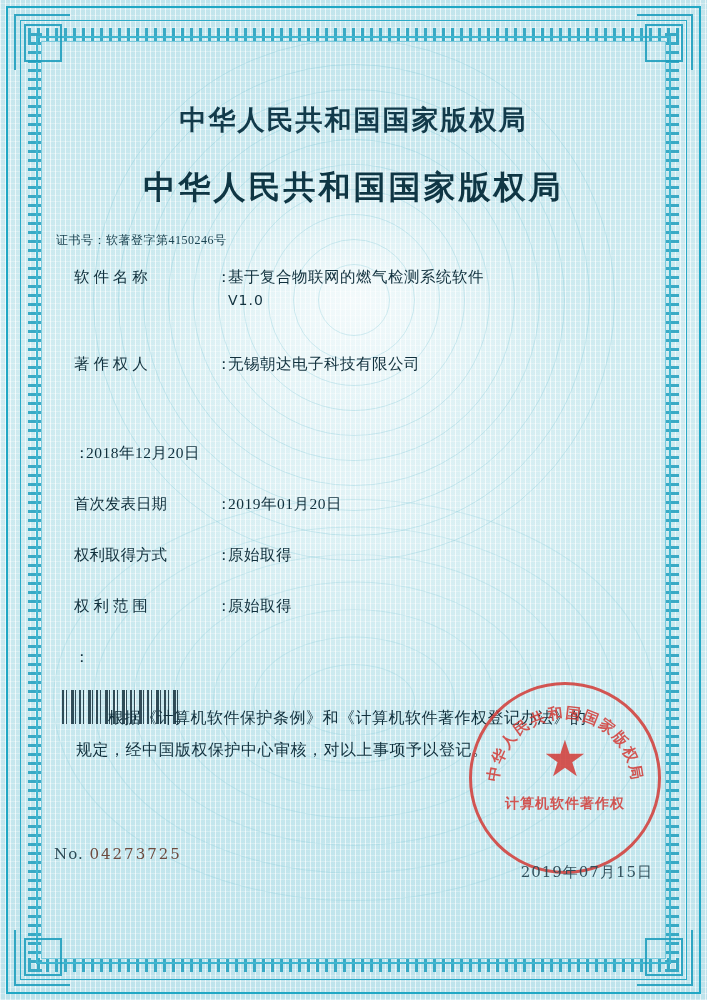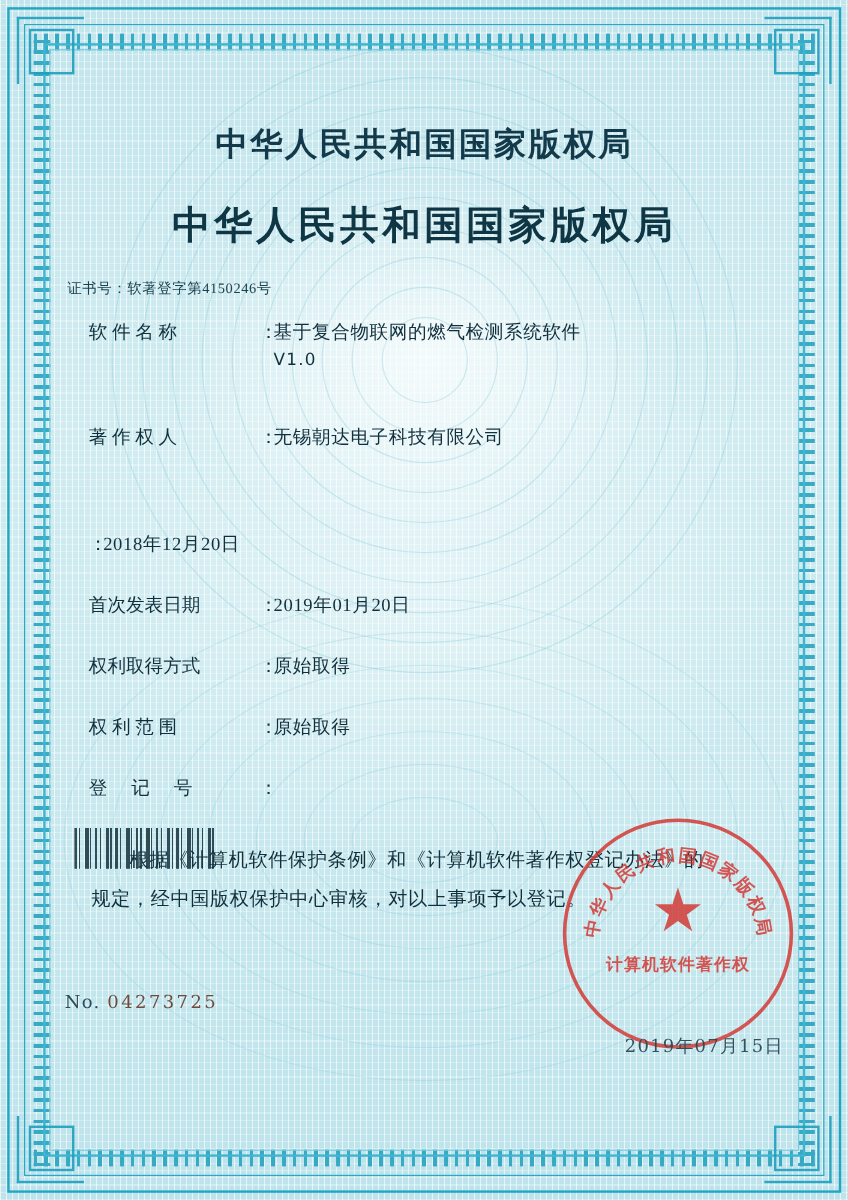--- a/index.html
+++ b/index.html
@@ -257,21 +257,21 @@
   .seal-line2 { top: 132px; }
 
   .footer {
     position: absolute;
     left: 0;
     right: 0;
     top: 826px;
     padding: 0 54px 0 54px;
     display: flex;
     justify-content: space-between;
-    align-items: flex-start;
+    align-items: center;
     font-size: 15px;
     color: #11303d;
   }
   .footer-no {
     font-family: "DejaVu Serif", serif;
     letter-spacing: 1px;
     color: #2b4a56;
   }
   .footer-no .num { color: #6d4b3f; letter-spacing: 2px; }
   .footer-date {
@@ -377,21 +377,20 @@
 
       <div class="field-row">
         <div class="field-label">权 利 范 围</div>
         <div class="field-colon">：</div>
         <div class="field-value">原始取得</div>
       </div>
 
       <div class="gap-lg"></div>
 
       <div class="field-row">
-        <div class="field-label spaced">登 记 号</div>
         <div class="field-colon">：</div>
       </div>
 
     </div>
 
     <div class="statement">
       <span class="indent"></span><span>根据《计算机软件保护条例》和《计算机软件著作权登记办法》的</span><br>
       <span>规定，经中国版权保护中心审核，对以上事项予以登记。</span>
     </div>
 

